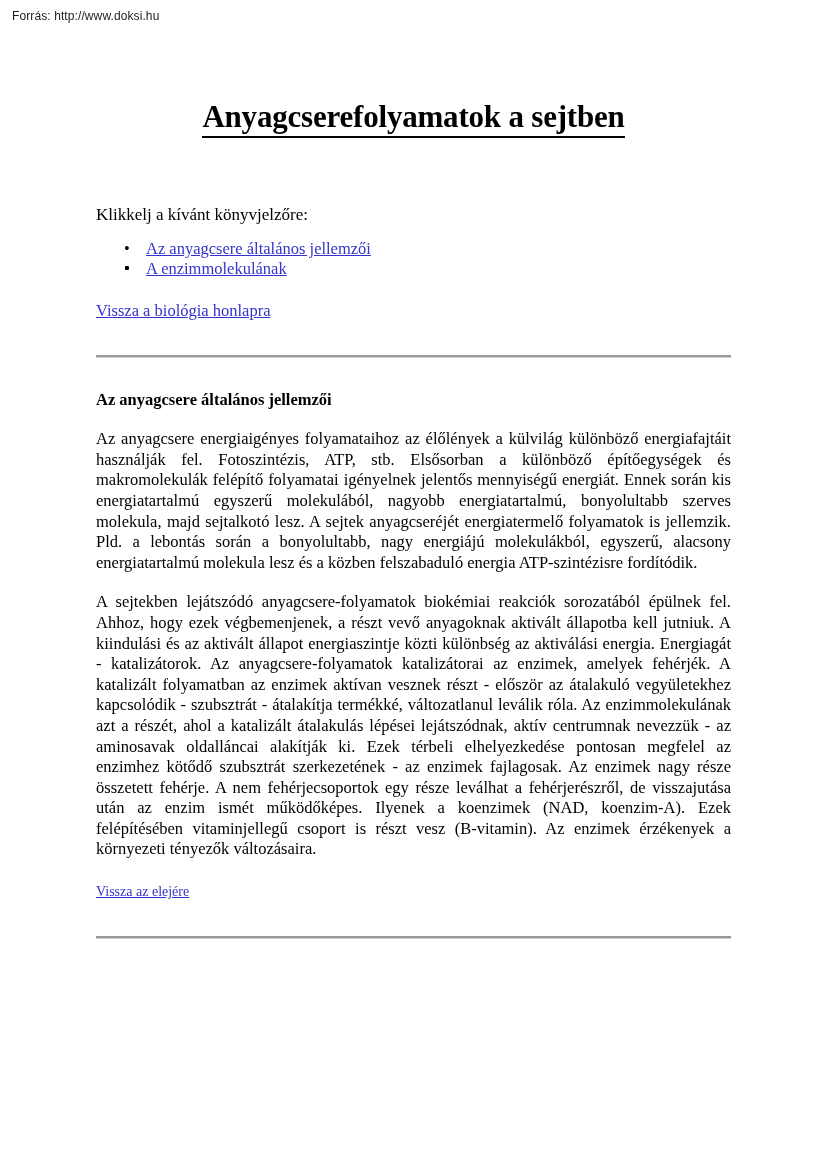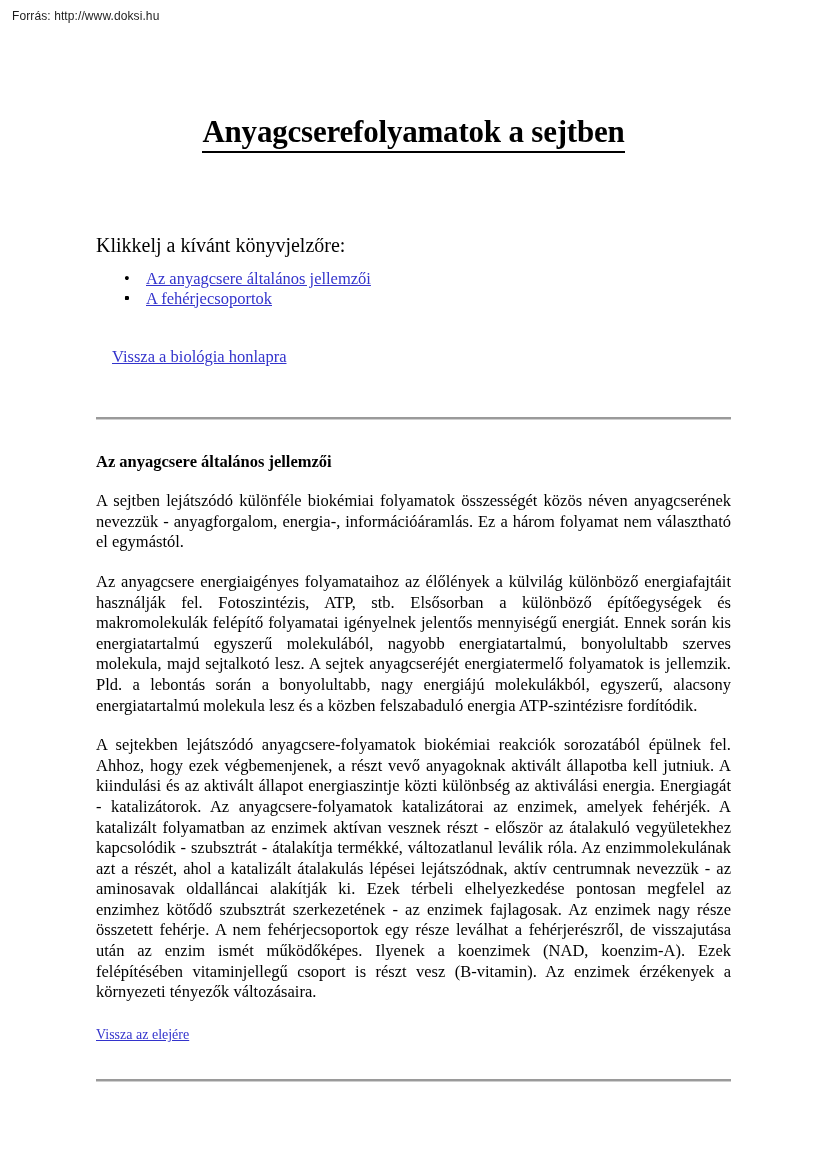--- a/index.html
+++ b/index.html
@@ -31,39 +31,39 @@
 
   
   .page {
     position: absolute;
     left: 96px;
     top: 0;
     width: 635px;
   }
 
   .doc-title {
-    margin: 16px;
+    margin: 1px;
     padding: 0;
     text-align: center;
     font-size: 31px;
     font-weight: bold;
     line-height: 36px;
     letter-spacing: -0.2px;
     padding-top: 98px;
   }
   .doc-title .tt {
     display: inline-block;
     border-bottom: 2px solid #000;
     padding-bottom: 1px;
   }
 
   .lead {
     margin: 0;
     padding-top: 66px;
-    font-size: 20px;
+    font-size: 17px;
     line-height: 20px;
   }
 
   ul.bookmarks {
     margin: 0;
     padding: 14px 0 0 0;
     list-style: none;
   }
   ul.bookmarks li {
     position: relative;
@@ -79,21 +79,21 @@
     line-height: 19.6px;
   }
 
   a.doclink, .doclink {
     color: #3333cc;
     text-decoration: underline;
     cursor: pointer;
   }
 
   .backlink-top {
-    margin: 16px;
+    margin: 0;
     padding-top: 23px;
     font-size: 16.5px;
     line-height: 20px;
   }
   .backlink-bottom {
     margin: 0;
     padding-top: 22px;
     font-size: 14px;
     line-height: 20px;
   }
@@ -147,35 +147,34 @@
       <span class="bullet">•</span>
     </li>
     <li>
       <span class="bullet">•</span>
     </li>
     <li>
       <span class="bullet">•</span>
     </li>
     <li>
       <span class="bullet">•</span>
-      <a class="doclink">A fehérjecsoportok</a>
+      <a class="doclink">A enzimmolekulának</a>
     </li>
   </ul>
 
   <p class="backlink-top">
     <a class="doclink">Vissza a biológia honlapra</a>
   </p>
 
   <div class="rule-top-wrap">
     <hr class="rule">
   </div>
 
   <h2 class="section-heading">Az anyagcsere általános jellemzői</h2>
 
-  <p class="body-par">A sejtben lejátszódó különféle biokémiai folyamatok összességét közös néven anyagcserének nevezzük - anyagforgalom, energia-, információáramlás. Ez a három folyamat nem választható el egymástól.</p>
   <p class="body-par">Az anyagcsere energiaigényes folyamataihoz az élőlények a külvilág különböző energiafajtáit használják fel. Fotoszintézis, ATP, stb. Elsősorban a különböző építőegységek és makromolekulák felépítő folyamatai igényelnek jelentős mennyiségű energiát. Ennek során kis energiatartalmú egyszerű molekulából, nagyobb energiatartalmú, bonyolultabb szerves molekula, majd sejtalkotó lesz. A sejtek anyagcseréjét energiatermelő folyamatok is jellemzik. Pld. a lebontás során a bonyolultabb, nagy energiájú molekulákból, egyszerű, alacsony energiatartalmú molekula lesz és a közben felszabaduló energia ATP-szintézisre fordítódik.</p>
   <p class="body-par">A sejtekben lejátszódó anyagcsere-folyamatok biokémiai reakciók sorozatából épülnek fel. Ahhoz, hogy ezek végbemenjenek, a részt vevő anyagoknak aktivált állapotba kell jutniuk. A kiindulási és az aktivált állapot energiaszintje közti különbség az aktiválási energia. Energiagát - katalizátorok. Az anyagcsere-folyamatok katalizátorai az enzimek, amelyek fehérjék. A katalizált folyamatban az enzimek aktívan vesznek részt - először az átalakuló vegyületekhez kapcsolódik - szubsztrát - átalakítja termékké, változatlanul leválik róla. Az enzimmolekulának azt a részét, ahol a katalizált átalakulás lépései lejátszódnak, aktív centrumnak nevezzük - az aminosavak oldalláncai alakítják ki. Ezek térbeli elhelyezkedése pontosan megfelel az enzimhez kötődő szubsztrát szerkezetének - az enzimek fajlagosak. Az enzimek nagy része összetett fehérje. A nem fehérjecsoportok egy része leválhat a fehérjerészről, de visszajutása után az enzim ismét működőképes. Ilyenek a koenzimek (NAD, koenzim-A). Ezek felépítésében vitaminjellegű csoport is részt vesz (B-vitamin). Az enzimek érzékenyek a környezeti tényezők változásaira.</p>
 
   <p class="backlink-bottom">
     <a class="doclink">Vissza az elejére</a>
   </p>
 
   <div class="rule-bottom-wrap">
     <hr class="rule">
   </div>

